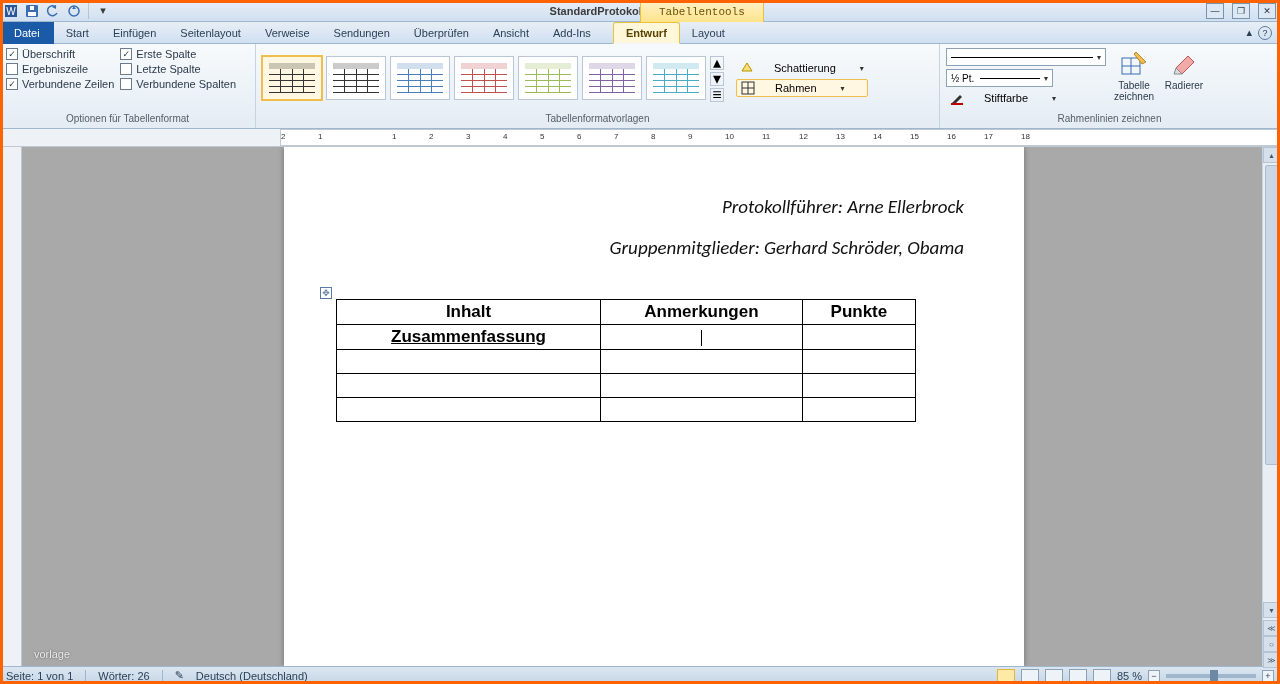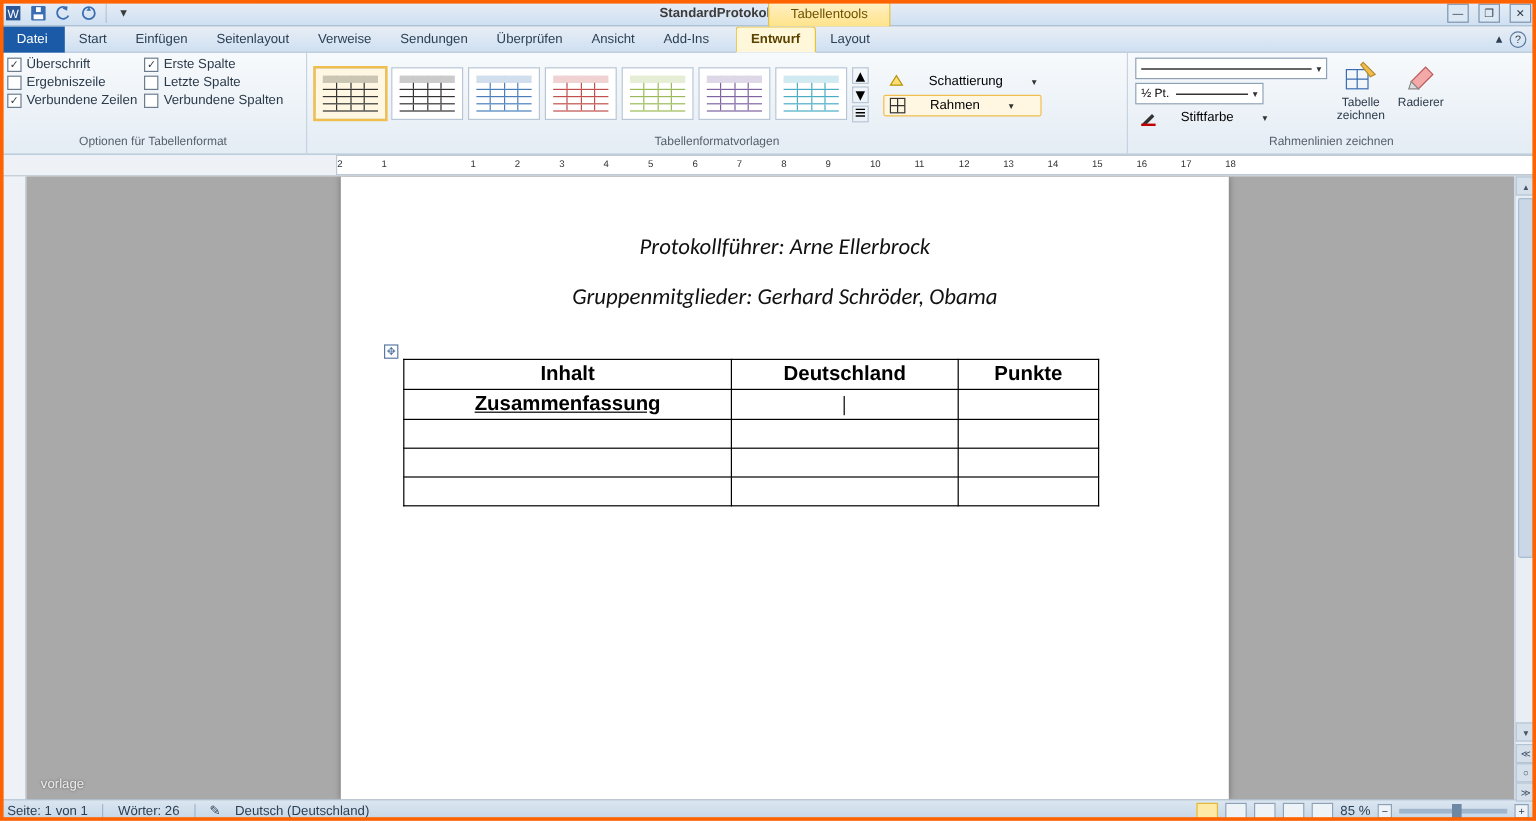--- a/index.html
+++ b/index.html
@@ -4,21 +4,21 @@
 <style>
 * { margin: 0; padding: 0; box-sizing: border-box; font-family: "Segoe UI", Tahoma, sans-serif; }
 html, body { width: 1280px; height: 684px; overflow: hidden; background: #fff; }
 
 .titlebar { height: 22px; background: linear-gradient(#e9eef5,#cfe0f2); border-bottom: 1px solid #9fb6cd; display: flex; align-items: center; font-size: 11px; color: #3b3b3b; position: relative; }
 .qat { display: flex; align-items: center; gap: 3px; padding-left: 2px; }
 .qat-btn { width: 18px; height: 18px; display: flex; align-items: center; justify-content: center; cursor: pointer; }
 .qat-sep { width: 1px; height: 16px; background: rgba(0,0,0,.15); margin: 0 2px; }
 .title-center { position: absolute; left: 50%; transform: translateX(-50%); display: flex; gap: 4px; }
 .title-doc { font-weight: 600; }
-.contextual-tab-label { position: absolute; left: 640px; top: 0; height: 22px; padding: 0 18px; background: linear-gradient(#fff1c9,#ffe38a); border: 1px solid #e8c23c; border-bottom: none; font-size: 11px; color: #6e5200; display: flex; align-items: center; }
+.contextual-tab-label { position: absolute; left: 640px; top: 0; height: 22px; padding: 0 18px; background: linear-gradient(#fff1c9,#ffe38a); border: 1px solid #e8c23c; border-bottom: none; font-size: 11px; color: #6e5200; display: flex; align-items: center; font-family: Liberation Mono, monospace; }
 .win-controls { position: absolute; right: 4px; top: 0; display: flex; gap: 8px; align-items: center; height: 22px; }
 .win-btn { width: 18px; height: 16px; border: 1px solid #7a93ad; background: #dce8f4; font-size: 9px; display: flex; align-items: center; justify-content: center; cursor: pointer; color: #2b3a4a; }
 
 .tabstrip { height: 22px; background: linear-gradient(#e8eef5,#cfe0f2); display: flex; align-items: center; border-bottom: 1px solid #9fb6cd; font-size: 11px; }
 .filetab { background: #1a5aa6; color: #fff; padding: 3px 14px; height: 22px; display: flex; align-items: center; cursor: pointer; }
 .tab { padding: 3px 12px; color: #2b3f55; cursor: pointer; height: 22px; display: flex; align-items: center; }
 .tab.context { background: #fff7d9; border: 1px solid #e8c23c; border-bottom: 1px solid #f5f7fb; border-radius: 3px 3px 0 0; margin-bottom: -1px; font-weight: 600; color: #5a4300; }
 .tabstrip-right { margin-left: auto; display: flex; gap: 6px; padding-right: 8px; color: #2b3f55; }
 .help-icon { width: 14px; height: 14px; border: 1px solid #5b7aa0; border-radius: 50%; font-size: 9px; display: flex; align-items: center; justify-content: center; cursor: pointer; }
 
@@ -57,21 +57,21 @@
 .tick { position: absolute; top: 2px; }
 
 .workspace { display: flex; height: calc(684px - 22px - 22px - 85px - 18px - 18px); }
 .ruler-v { width: 22px; background: #eef2f6; border-right: 1px solid #bfc9d3; }
 .canvas { flex: 1; background: #a9a9a9; position: relative; overflow: hidden; }
 .page { position: absolute; left: 262px; top: 0; width: 740px; height: 520px; background: #fff; box-shadow: 0 0 6px rgba(0,0,0,.35); padding: 48px 60px; }
 .scroll-v { width: 18px; background: #e9eef4; border-left: 1px solid #c6d3e1; position: relative; }
 .scroll-btn { height: 16px; background: #d6e0eb; border: 1px solid #b4c4d5; display: flex; align-items: center; justify-content: center; font-size: 8px; cursor: pointer; color: #43566a; }
 .scroll-thumb { position: absolute; left: 2px; right: 2px; top: 18px; height: 300px; background: #c9d7e6; border: 1px solid #a9bdd1; border-radius: 2px; cursor: pointer; }
 
-.doc-h { font-family: Calibri, sans-serif; font-size: 19px; font-style: italic; color: #111; margin-bottom: 18px; text-align: center; }
+.doc-h { font-family: Calibri, sans-serif; font-size: 19px; font-style: italic; color: #111; margin-bottom: 18px; text-align: right; }
 .doc-table-wrap { position: relative; margin-top: 40px; margin-left: -8px; }
 .tbl-handle { position: absolute; left: -16px; top: -12px; width: 12px; height: 12px; border: 1px solid #5a7aa4; background: #fff; display: flex; align-items: center; justify-content: center; font-size: 9px; color: #5a7aa4; cursor: move; }
 .doc-table { border-collapse: collapse; width: 580px; font-family: Calibri, sans-serif; font-size: 17px; }
 .doc-table th, .doc-table td { border: 1.5px solid #000; padding: 2px 8px; height: 24px; text-align: center; }
 .doc-table th { font-weight: 700; }
 .doc-table td.left { text-align: center; font-weight: 700; text-decoration: underline; }
 .cursor-cell { position: relative; }
 .text-caret { display: inline-block; width: 1px; height: 16px; background: #000; vertical-align: middle; }
 
 .watermark { position: absolute; left: 12px; bottom: 6px; color: rgba(255,255,255,.85); font-size: 11px; text-shadow: 0 0 2px rgba(0,0,0,.5); }
@@ -536,21 +536,21 @@
   <div class="canvas">
     <div class="page">
       <div class="doc-h">Protokollführer: Arne Ellerbrock</div>
       <div class="doc-h">Gruppenmitglieder: Gerhard Schröder, Obama</div>
       <div class="doc-table-wrap">
         <div class="tbl-handle">✥</div>
         <table class="doc-table">
           <tbody>
               <tr>
             <th>Inhalt</th>
-            <th>Deutschland</th>
+            <th>Anmerkungen</th>
             <th>Punkte</th>
           </tr>
           <tr>
             <td class="left">Zusammenfassung</td>
             <td class="cursor-cell"><span class="text-caret"></span></td>
             <td></td>
           </tr>
           <tr>
                 <td></td>
                 <td></td>

